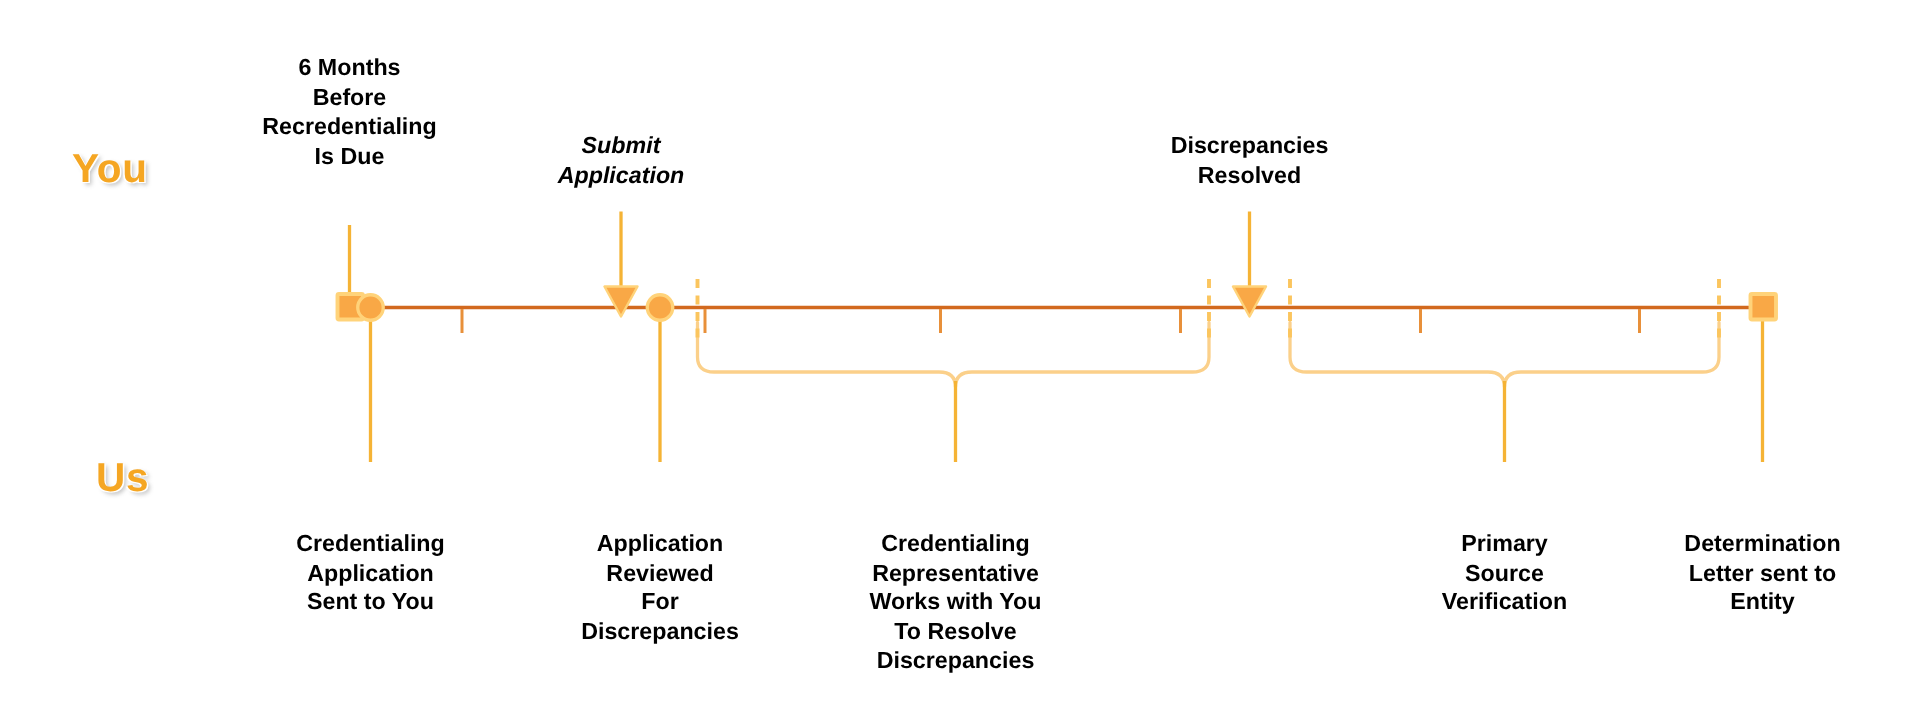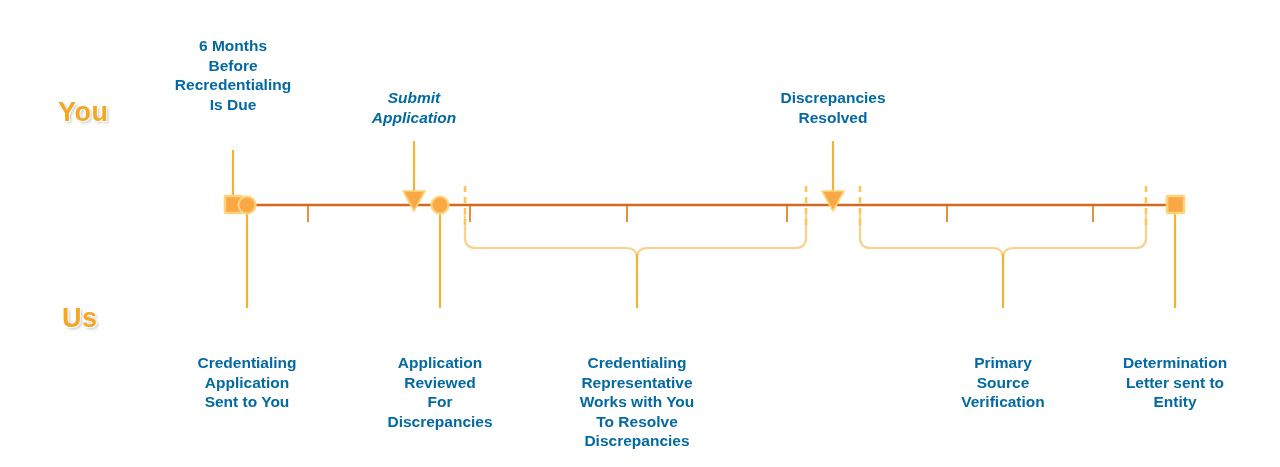--- a/index.html
+++ b/index.html
@@ -38,36 +38,35 @@
     letter-spacing: 0.5px;
     color: #F5A623;
     -webkit-text-stroke: 3px #ffffff;
     paint-order: stroke fill;
     text-shadow:
        1px 1px 0 #ffffff,
       -1px 1px 0 #ffffff,
        2px 2px 3px rgba(120,120,120,0.45);
     white-space: nowrap;
     user-select: none;
-    margin-left: 10px;
   }
   .role-label .inner {
     position: relative;
   }
   #role-you { left: 48px; top: 97px; }
-  #role-us  { left: 52px; top: 303px; }
+  #role-us  { left: 64px; top: 303px; }
 
   
   .milestone-label {
     position: absolute;
     font-family: "Liberation Sans", sans-serif;
     font-weight: 700;
     font-size: 15.5px;
     line-height: 19.5px;
-    color: #0369a1;
+    color: #000000;
     text-align: center;
     white-space: pre-line;
     user-select: none;
   }
   .milestone-label.top   { transform: translateX(-50%); }
   .milestone-label.bottom{ transform: translateX(-50%); margin-top: 40px; }
 </style>
 </head>
 <body>
 

